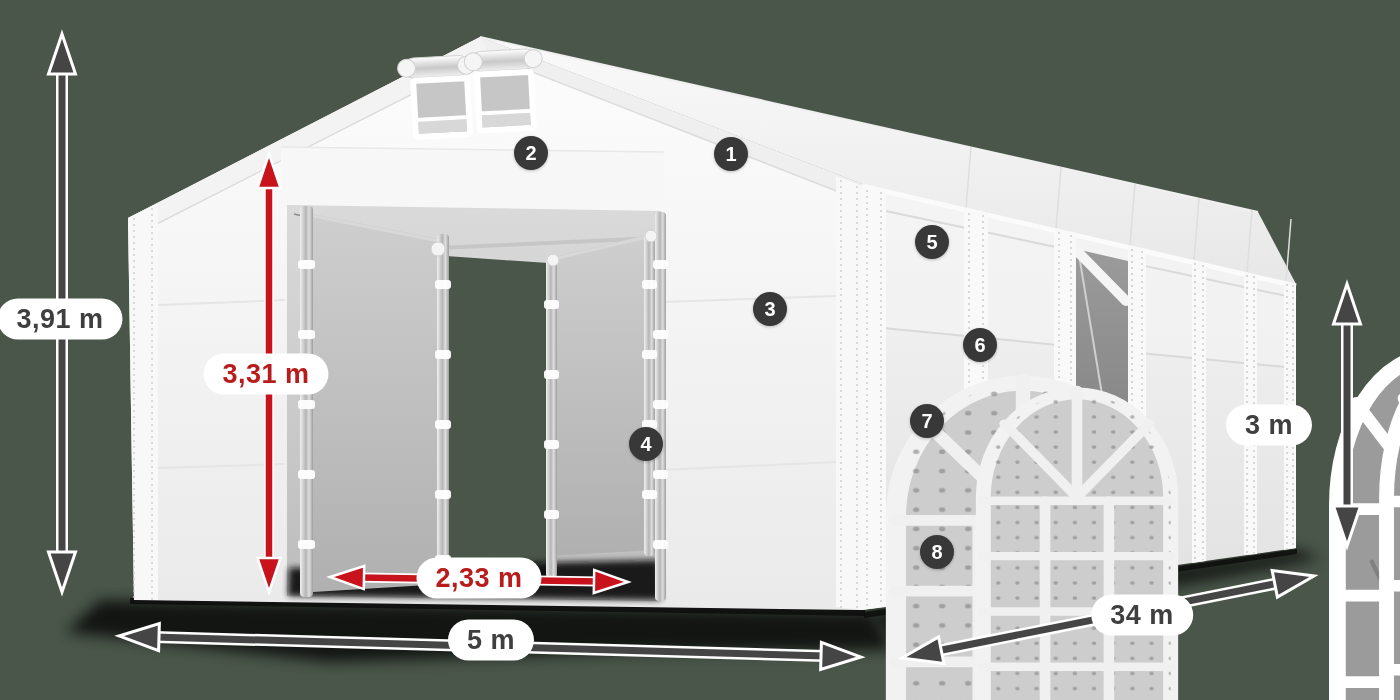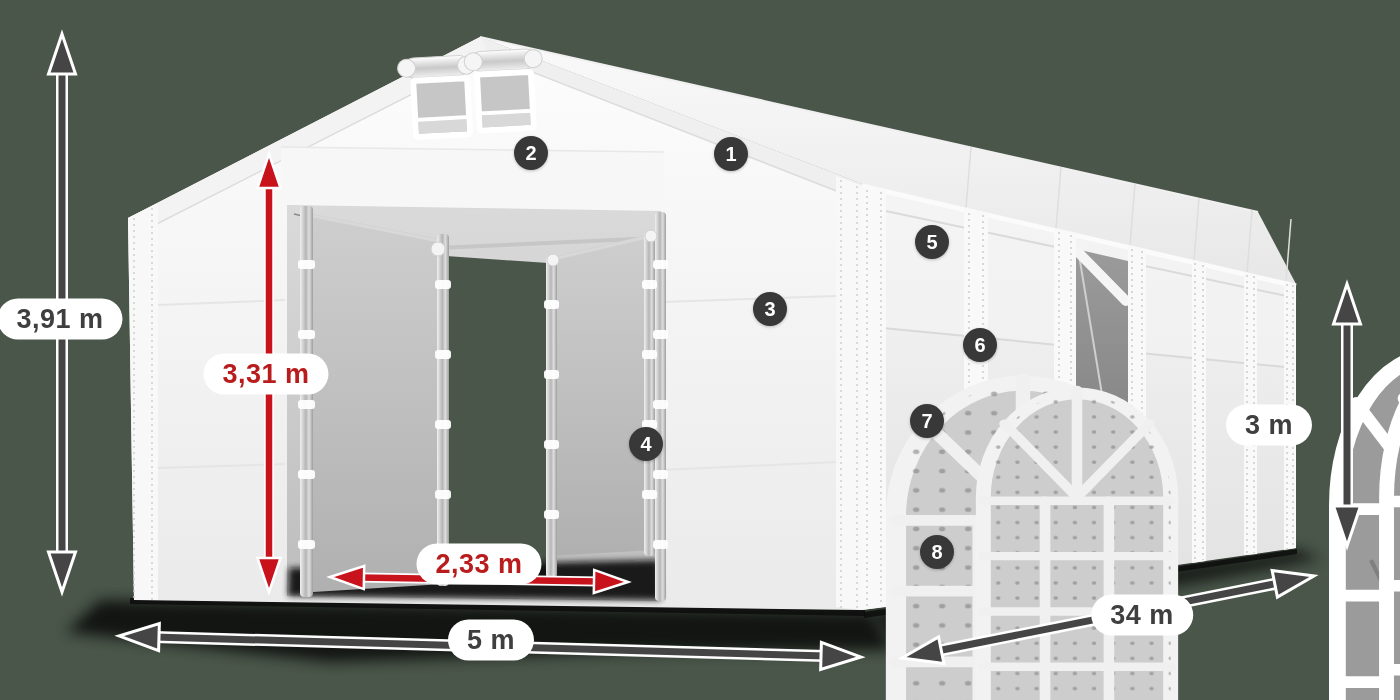--- a/index.html
+++ b/index.html
@@ -23,21 +23,21 @@
     box-shadow:0 1px 3px rgba(0,0,0,.25);
   }
   
   .m1{left:714px; top:137px;} .m2{left:514px; top:136px;}
   .m3{left:753px; top:292px;} .m4{left:629px; top:427px;}
   .m5{left:915px; top:225px;} .m6{left:963px; top:328px;}
   .m7{left:910px; top:404px;} .m8{left:920px; top:535px;}
 
   .lbl-total-height{left:60px;  top:319px;}
   .lbl-entrance-height{left:266px; top:374px;}
-  .lbl-entrance-width{left:479px; top:564px;}
+  .lbl-entrance-width{left:479px; top:578px;}
   .lbl-front-width{left:491px; top:640px;}
   .lbl-side-length{left:1142px; top:615px;}
   .lbl-wall-height{left:1269px; top:413px;margin-top:12px;}
 </style>
 </head>
 <body>
 
 <div id="stage">
 
 <svg width="1400" height="700" viewBox="0 0 1400 700">

